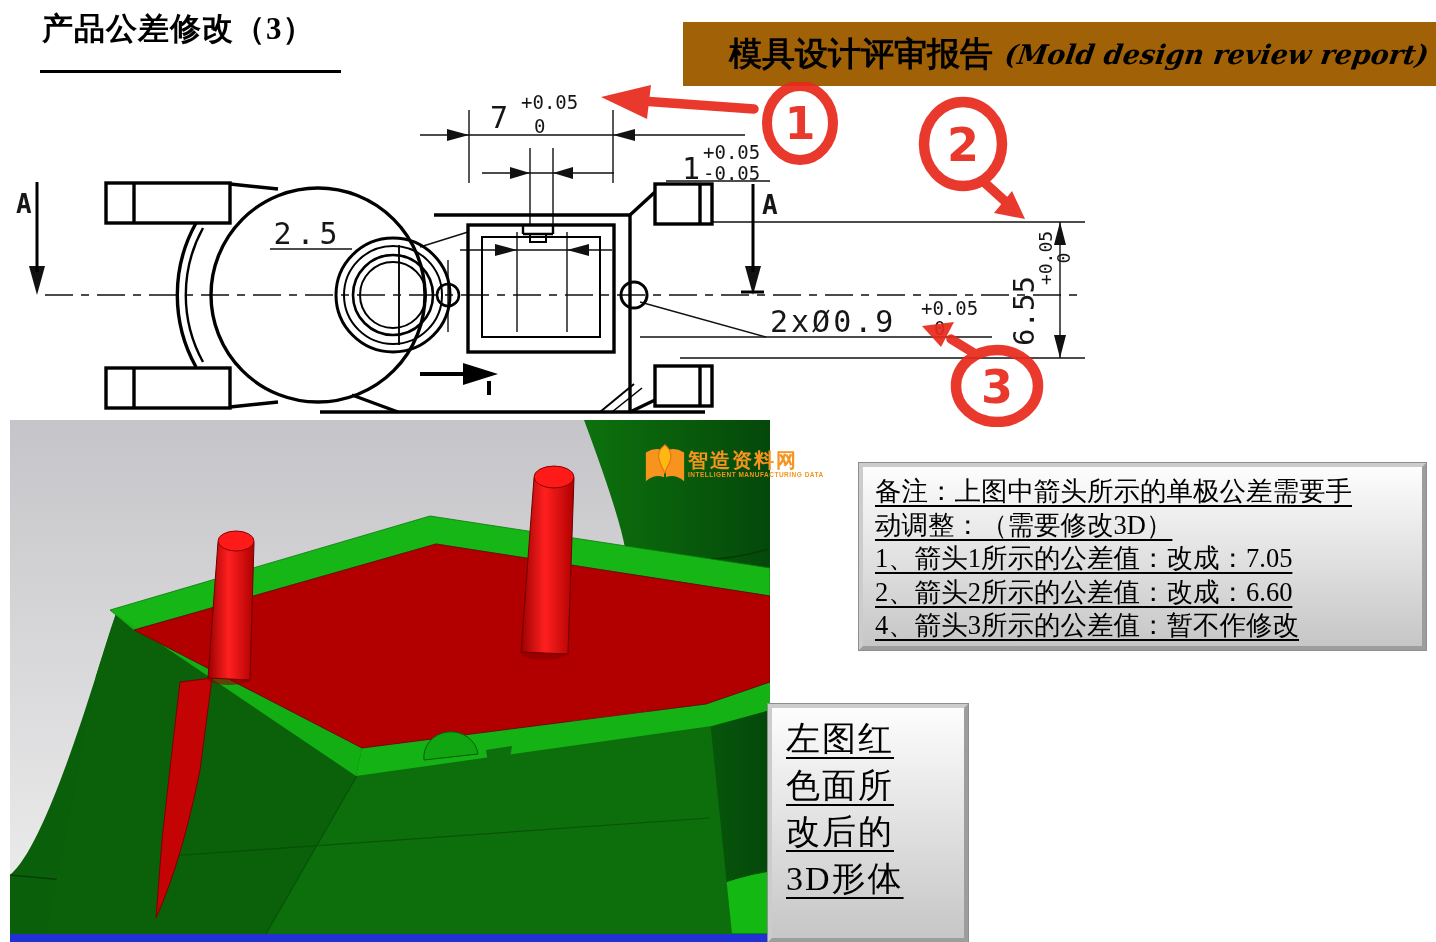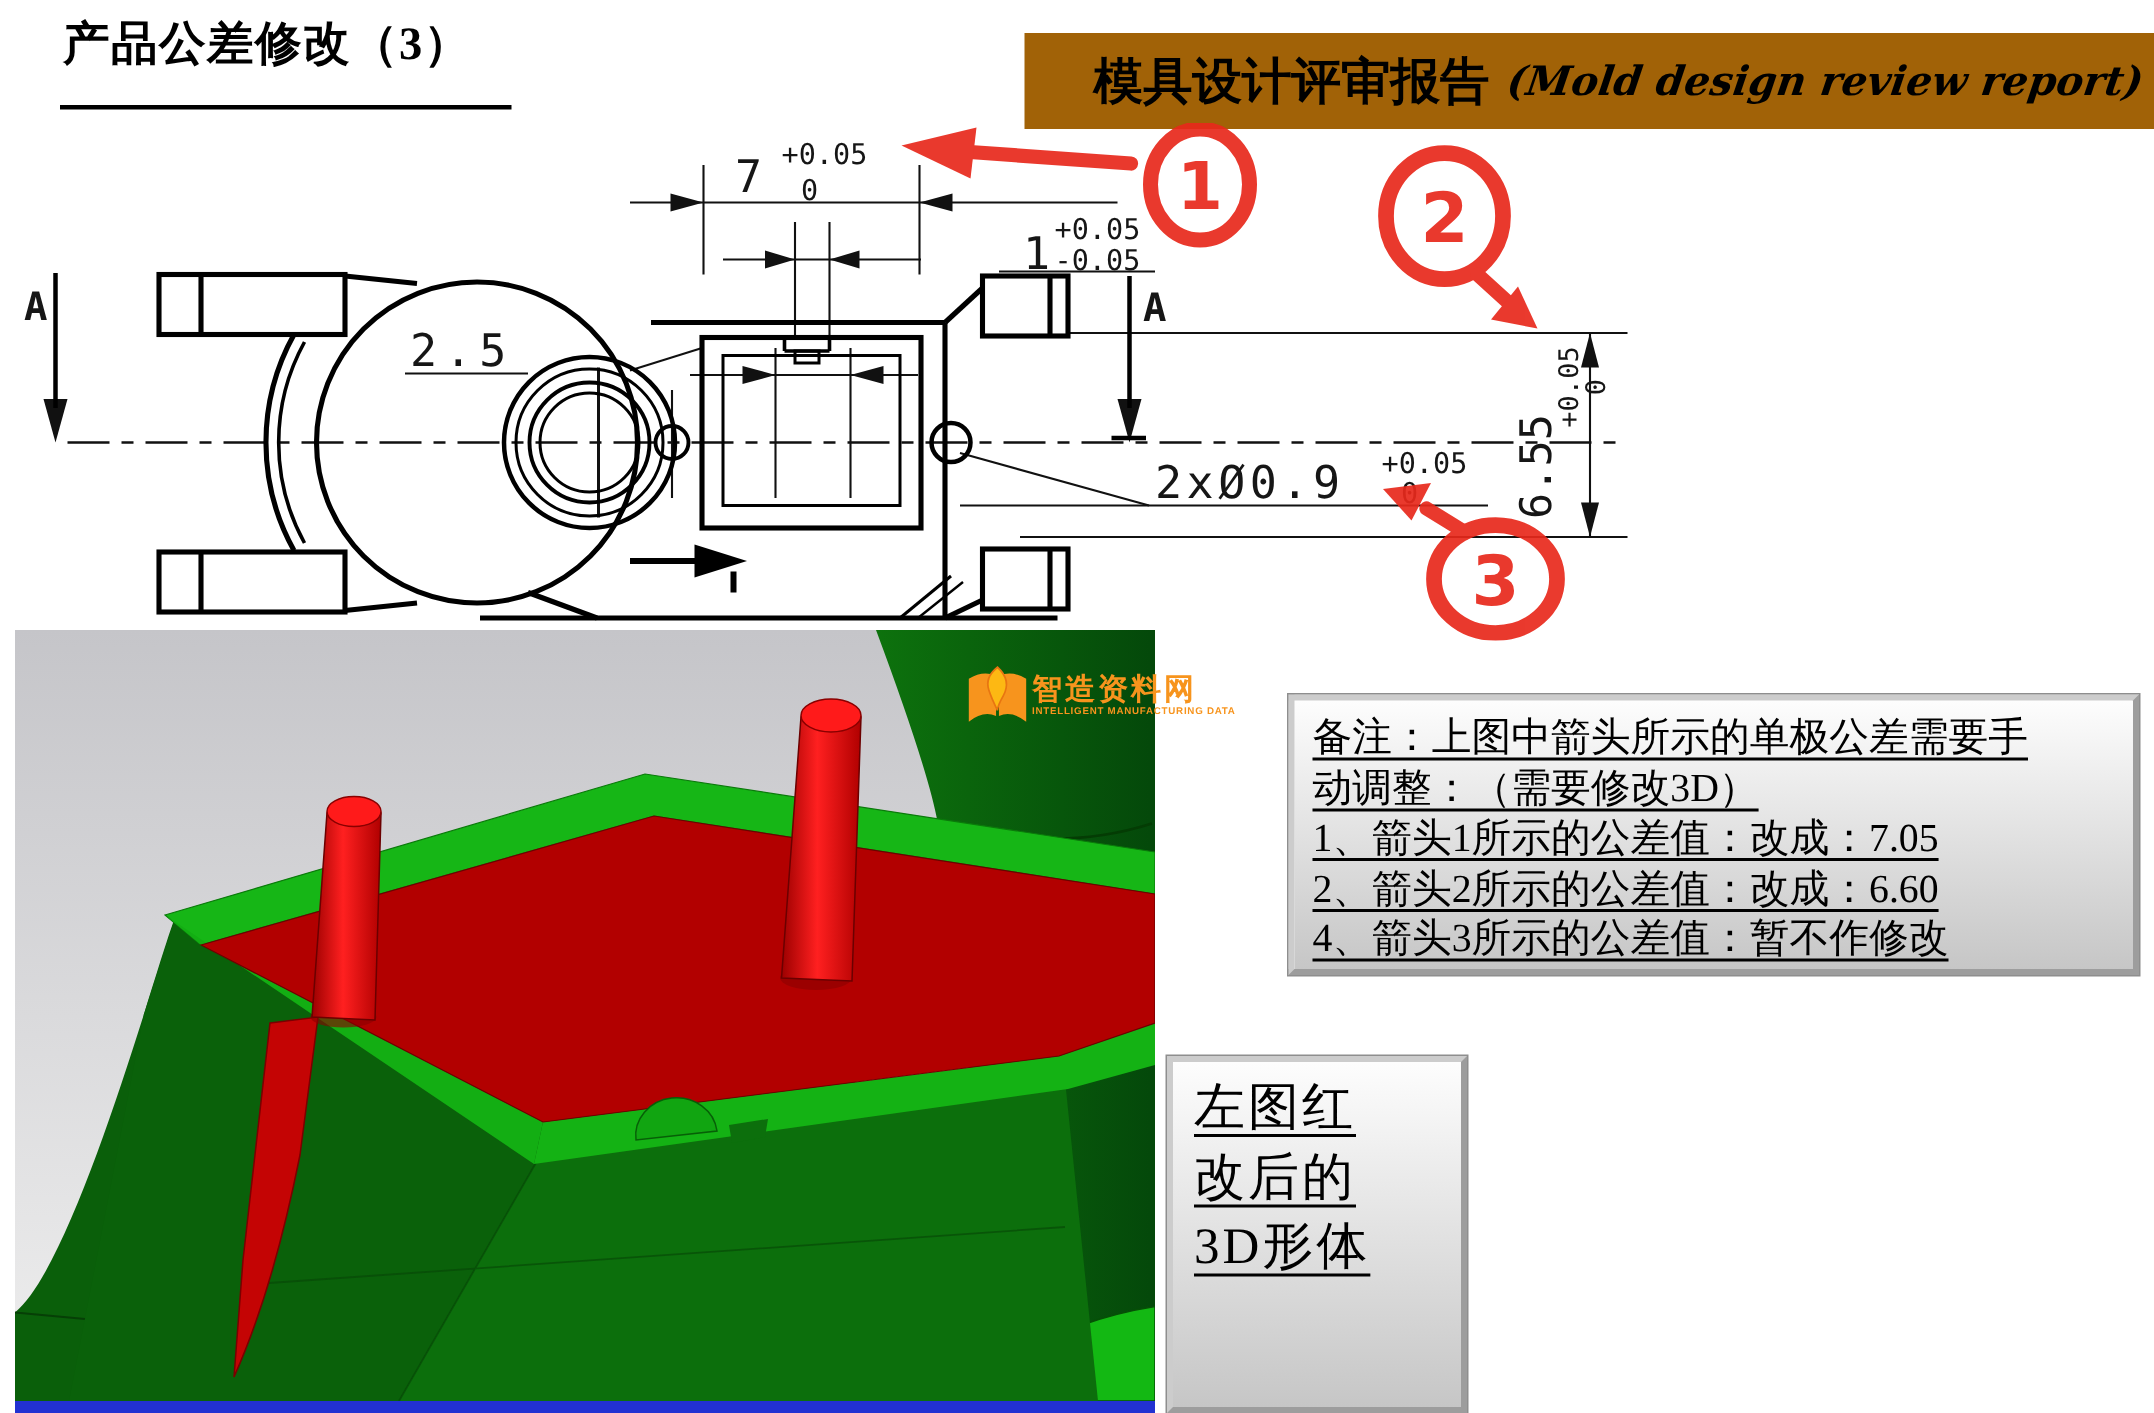--- a/index.html
+++ b/index.html
@@ -40,21 +40,21 @@
     background:linear-gradient(#fdfdfd,#c6c6c6);
     border:4px solid;border-color:#cccccc #9d9d9d #9d9d9d #cccccc;
     outline:1px solid #8e8e8e;box-sizing:border-box;
     font-family:"Liberation Serif","DejaVu Serif",serif;color:#000;
   }
   .notebox{left:859px;top:437px;width:567px;height:187px;padding:8px 12px;margin-top:26px;}
   .notebox .nline{
     font-size:26.5px;line-height:33.5px;white-space:nowrap;
     text-decoration:underline;text-decoration-thickness:2px;text-underline-offset:5px;
   }
-  .sidebox{left:768px;top:704px;width:200px;height:238px;padding:8px 14px;margin-left:10px;}
+  .sidebox{left:768px;top:704px;width:200px;height:238px;padding:8px 14px;}
   .sidebox .sline{
     font-size:34px;line-height:46.5px;white-space:nowrap;letter-spacing:2px;
     text-decoration:underline;text-decoration-thickness:2px;text-underline-offset:7px;
   }
 </style>
 </head>
 <body>
 
 <div class="abs slide-title">产品公差修改（3）</div>
 
@@ -255,15 +255,16 @@
 <div class="abs graybox notebox">
   <div class="nline">备注：上图中箭头所示的单极公差需要手</div>
   <div class="nline">动调整：（需要修改3D）</div>
   <div class="nline">1、箭头1所示的公差值：改成：7.05</div>
   <div class="nline">2、箭头2所示的公差值：改成：6.60</div>
   <div class="nline">4、箭头3所示的公差值：暂不作修改</div>
 </div>
 
 <div class="abs graybox sidebox">
   <div class="sline">左图红</div>
+  <div class="sline">色面所</div>
   <div class="sline">改后的</div>
   <div class="sline">3D形体</div>
 </div>
 
 </body></html>

